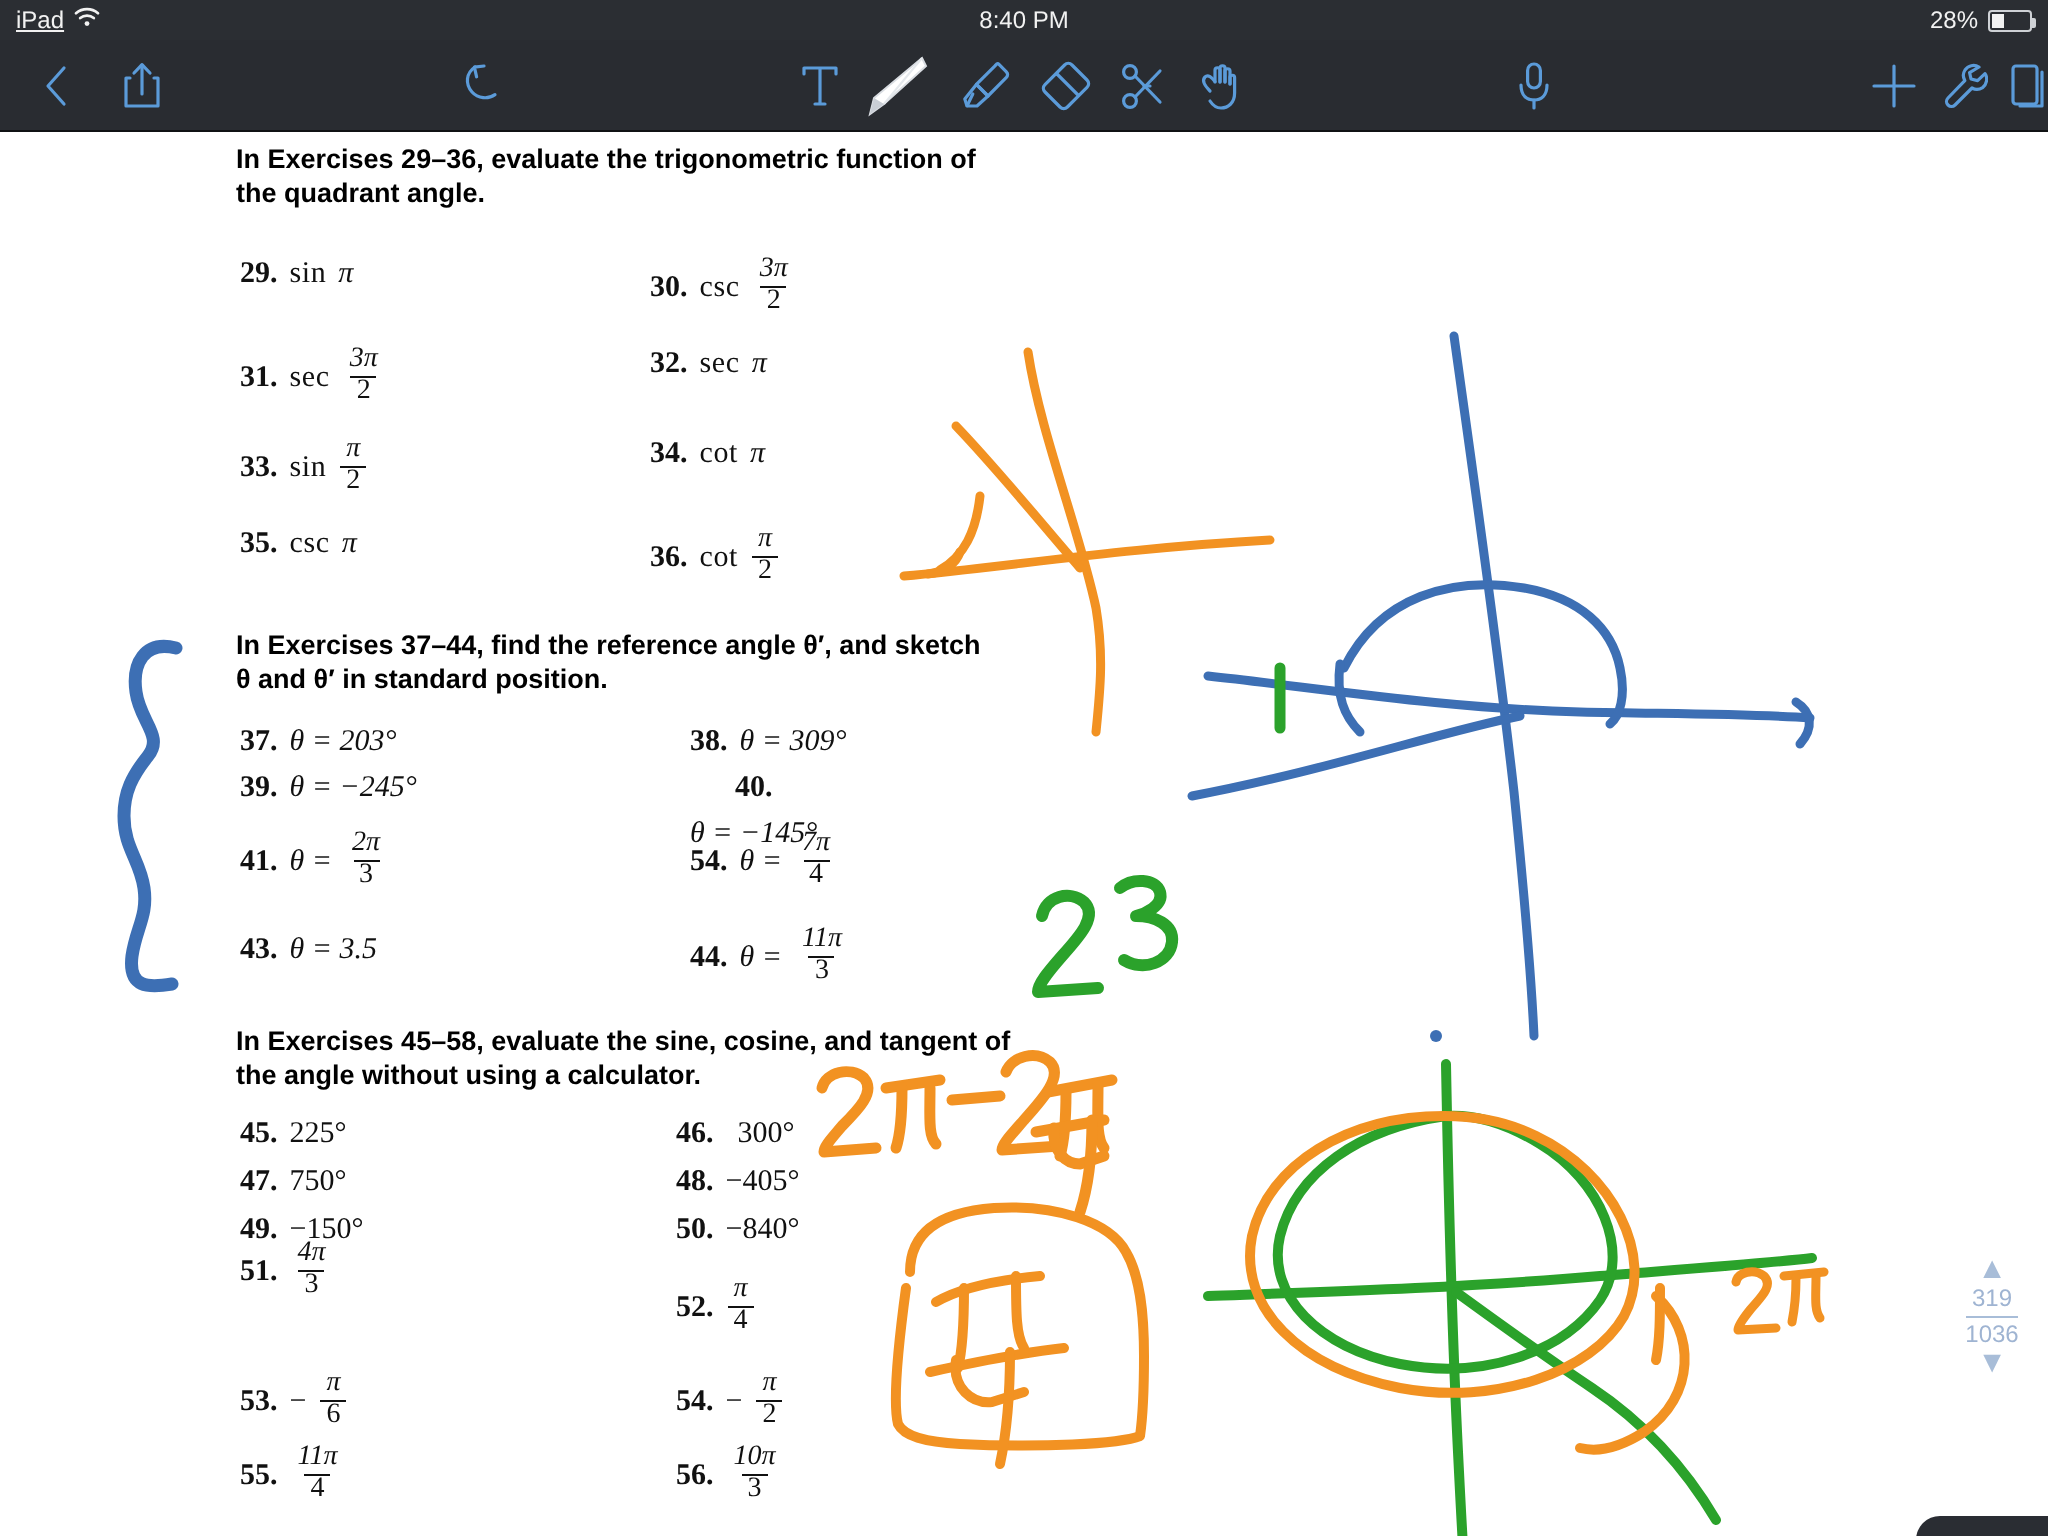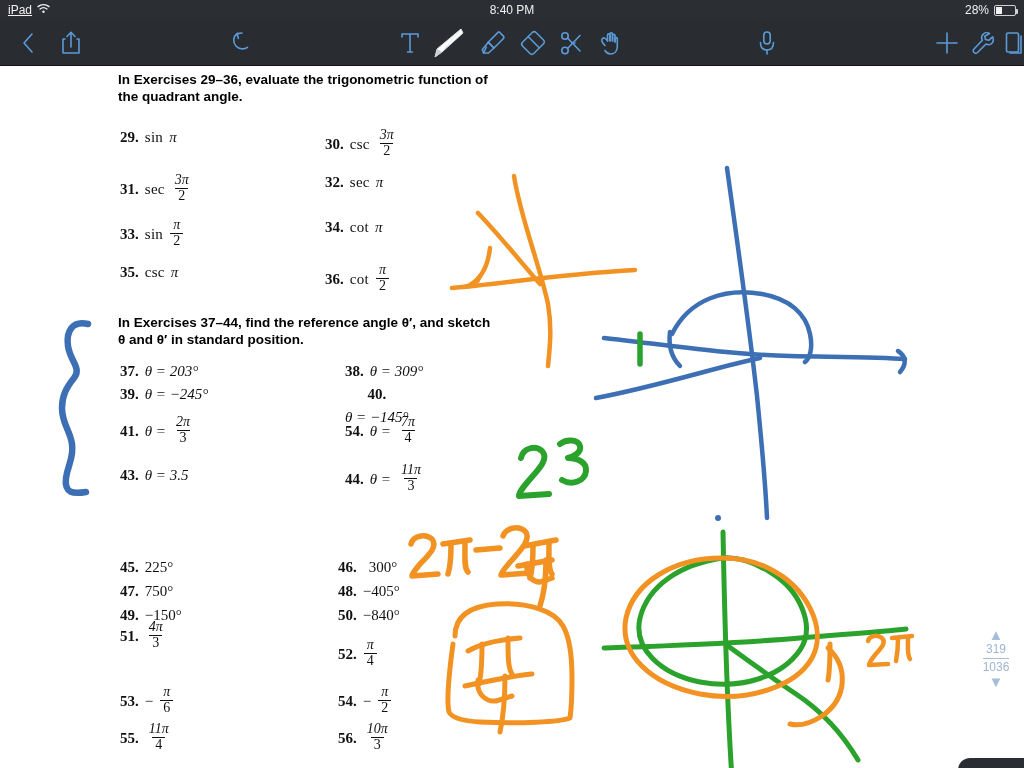--- a/index.html
+++ b/index.html
@@ -332,20 +332,24 @@
       </div>
       <div class="prob" style="left:345px; top:398px;">
         <span class="num">44.</span>
         <span class="it">θ =</span>
         <span class="frac">
           <span class="n it">11π</span>
           <span class="d">3</span>
         </span>
       </div>
 
+      <div class="instr" style="left:118px; top:446px; width:400px;">
+        <div>In Exercises 45–58, evaluate the sine, cosine, and tangent of</div>
+        <div>the angle without using a calculator.</div>
+      </div>
 
       <div class="prob" style="left:120px; top:493px;">
         <span class="num">45.</span>
         <span>225°</span>
       </div>
       <div class="prob" style="left:338px; top:493px;gap:12px;">
         <span class="num">46.</span>
         <span>300°</span>
       </div>
       <div class="prob" style="left:120px; top:517px;">

